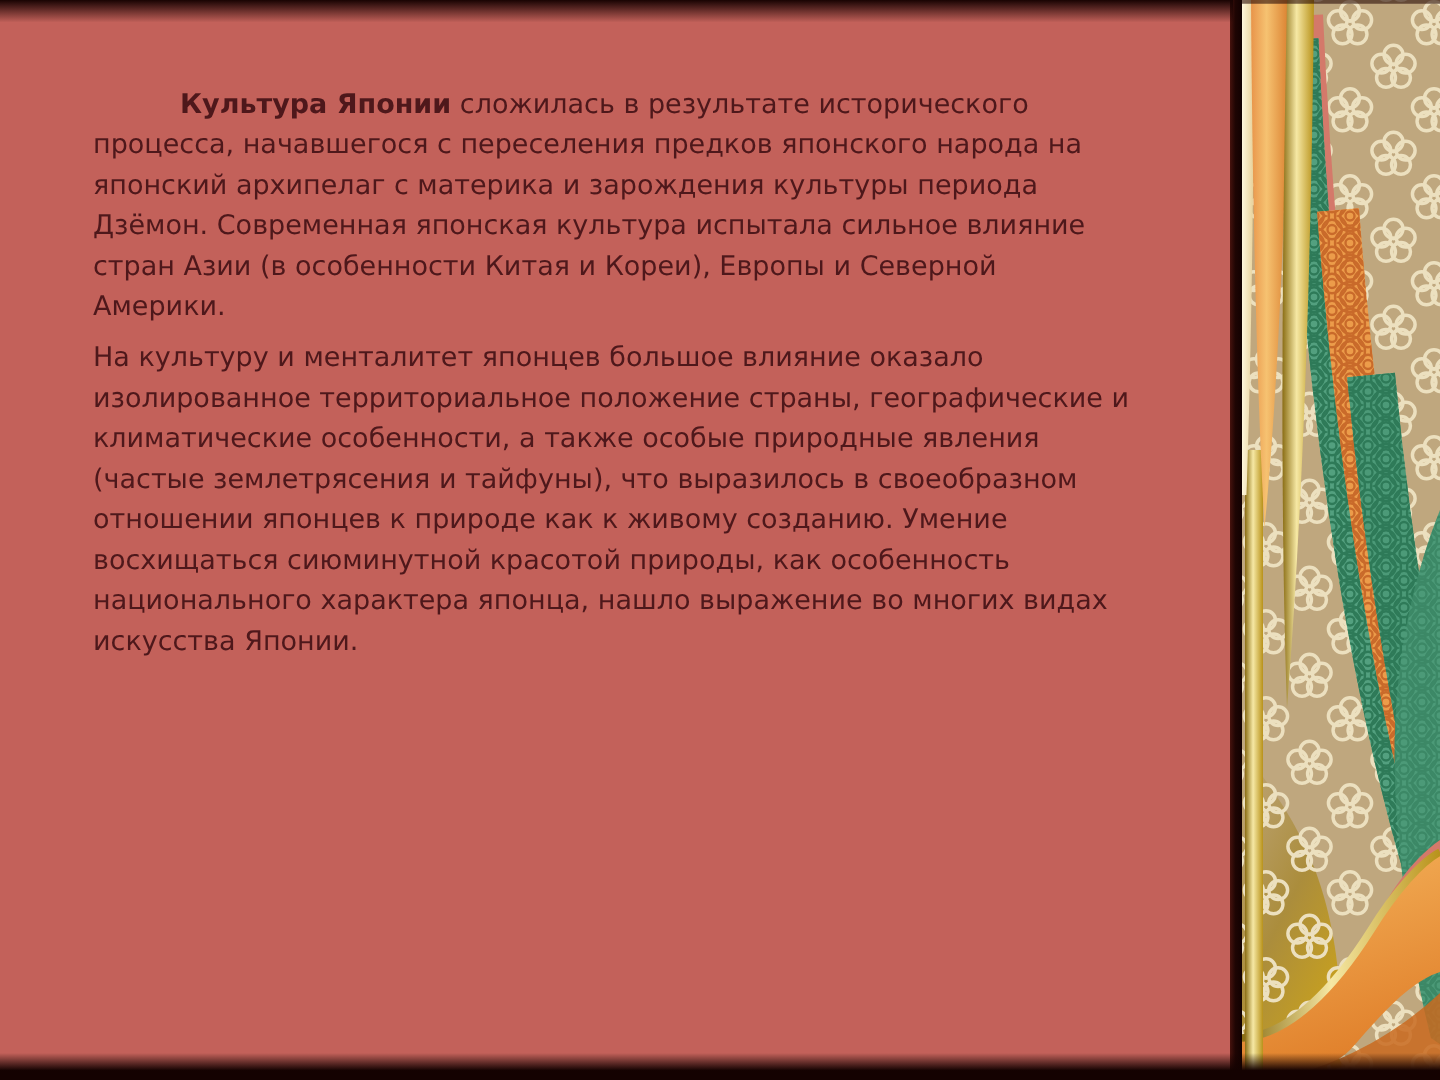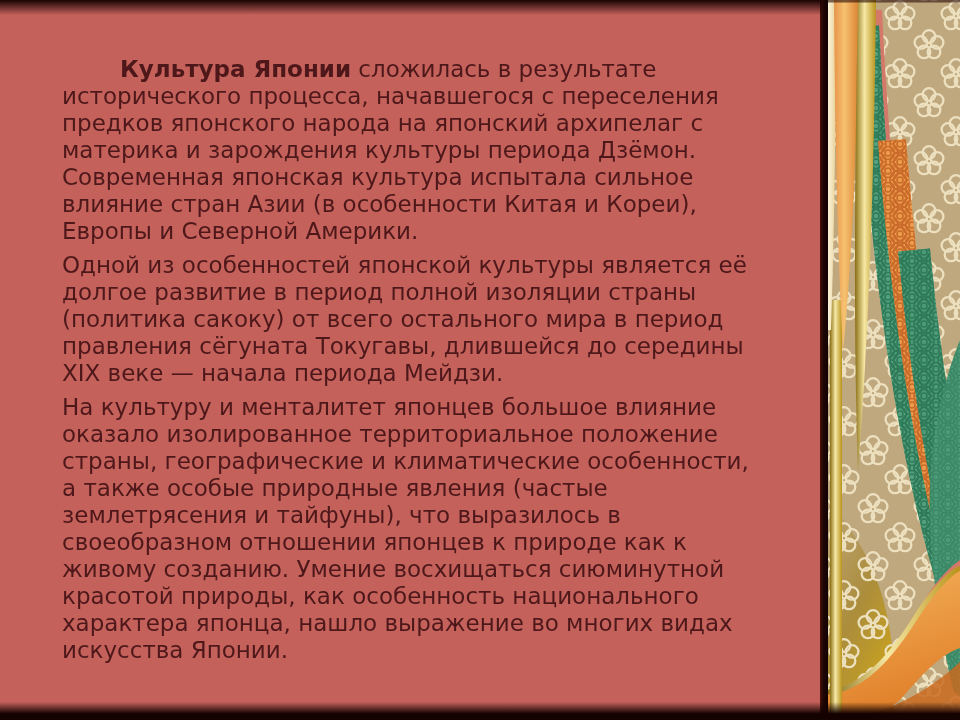--- a/index.html
+++ b/index.html
@@ -7,21 +7,21 @@
   .slide{
     position:relative;width:960px;height:720px;
     background:var(--slide-bg,#c3615a);
     font-family:"DejaVu Sans","Liberation Sans",sans-serif;
     overflow:hidden;
   }
   .content{
     position:absolute;left:0;top:0;width:822px;box-sizing:border-box;
     padding:56px 64px 0 62px;
     color:var(--text,#4e181b);
-    font-size:23px;line-height:27px;
+    font-size:18px;line-height:27px;
   }
   .content p{margin:0 0 7px 0;text-align:left;}
   .content p.indent{text-indent:58px;}
   .content b{font-weight:bold;}
   .art{position:absolute;right:0;top:0;width:132px;height:720px;}
   .art svg{display:block;}
   .tan{fill:var(--panel-tan,#bfa77e);}
   .frame-divider{
     position:absolute;top:0;left:820px;width:8px;height:720px;
     background:linear-gradient(90deg,#46120d 0%,#1e0503 45%,#120101 100%);
@@ -37,21 +37,20 @@
     pointer-events:none;
   }
 </style>
 </head>
 <body>
 
 <div class="slide">
 
   <div class="content">
     <p class="indent"><b>Культура Японии</b><span> сложилась в результате исторического процесса, начавшегося с переселения предков японского народа на японский архипелаг с материка и зарождения культуры периода Дзёмон. Современная японская культура испытала сильное влияние стран Азии (в особенности Китая и Кореи), Европы и Северной Америки.</span></p>
-    <p>Одной из особенностей японской культуры является её долгое развитие в период полной изоляции страны (политика сакоку) от всего остального мира в период правления сёгуната Токугавы, длившейся до середины XIX веке — начала периода Мейдзи.</p>
     <p>На культуру и менталитет японцев большое влияние оказало изолированное территориальное положение страны, географические и климатические особенности, а также особые природные явления (частые землетрясения и тайфуны), что выразилось в своеобразном отношении японцев к природе как к живому созданию. Умение восхищаться сиюминутной красотой природы, как особенность национального характера японца, нашло выражение во многих видах искусства Японии.</p>
   </div>
 
   <div class="art">
     <svg viewBox="0 0 132 720" width="132" height="720" preserveAspectRatio="none">
       <defs>
         <linearGradient id="goldV" x1="0" y1="0" x2="1" y2="0">
           <stop offset="0" stop-color="#8a6d14"></stop>
           <stop offset="0.45" stop-color="#f6e8a4"></stop>
           <stop offset="1" stop-color="#b8921a"></stop>

